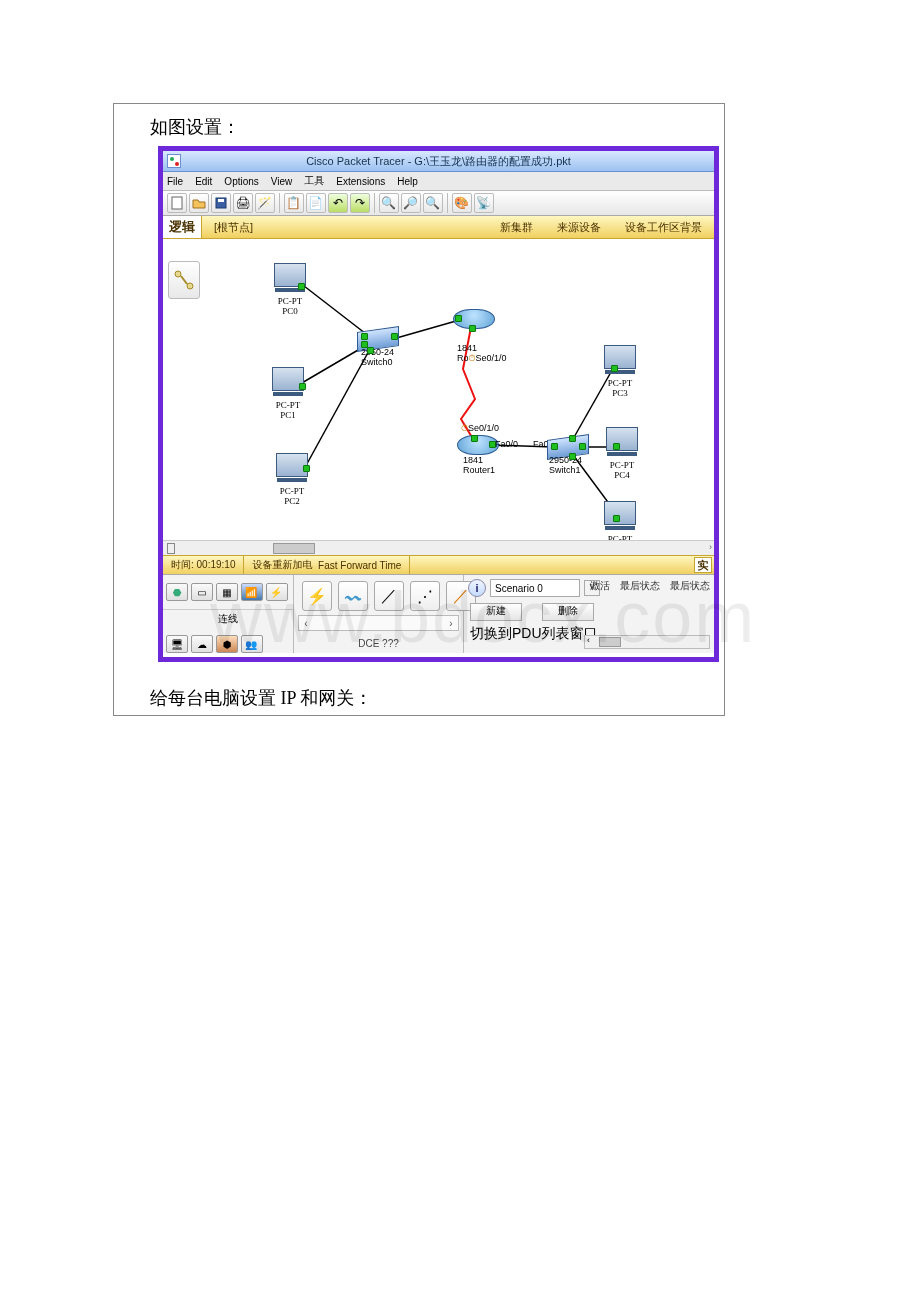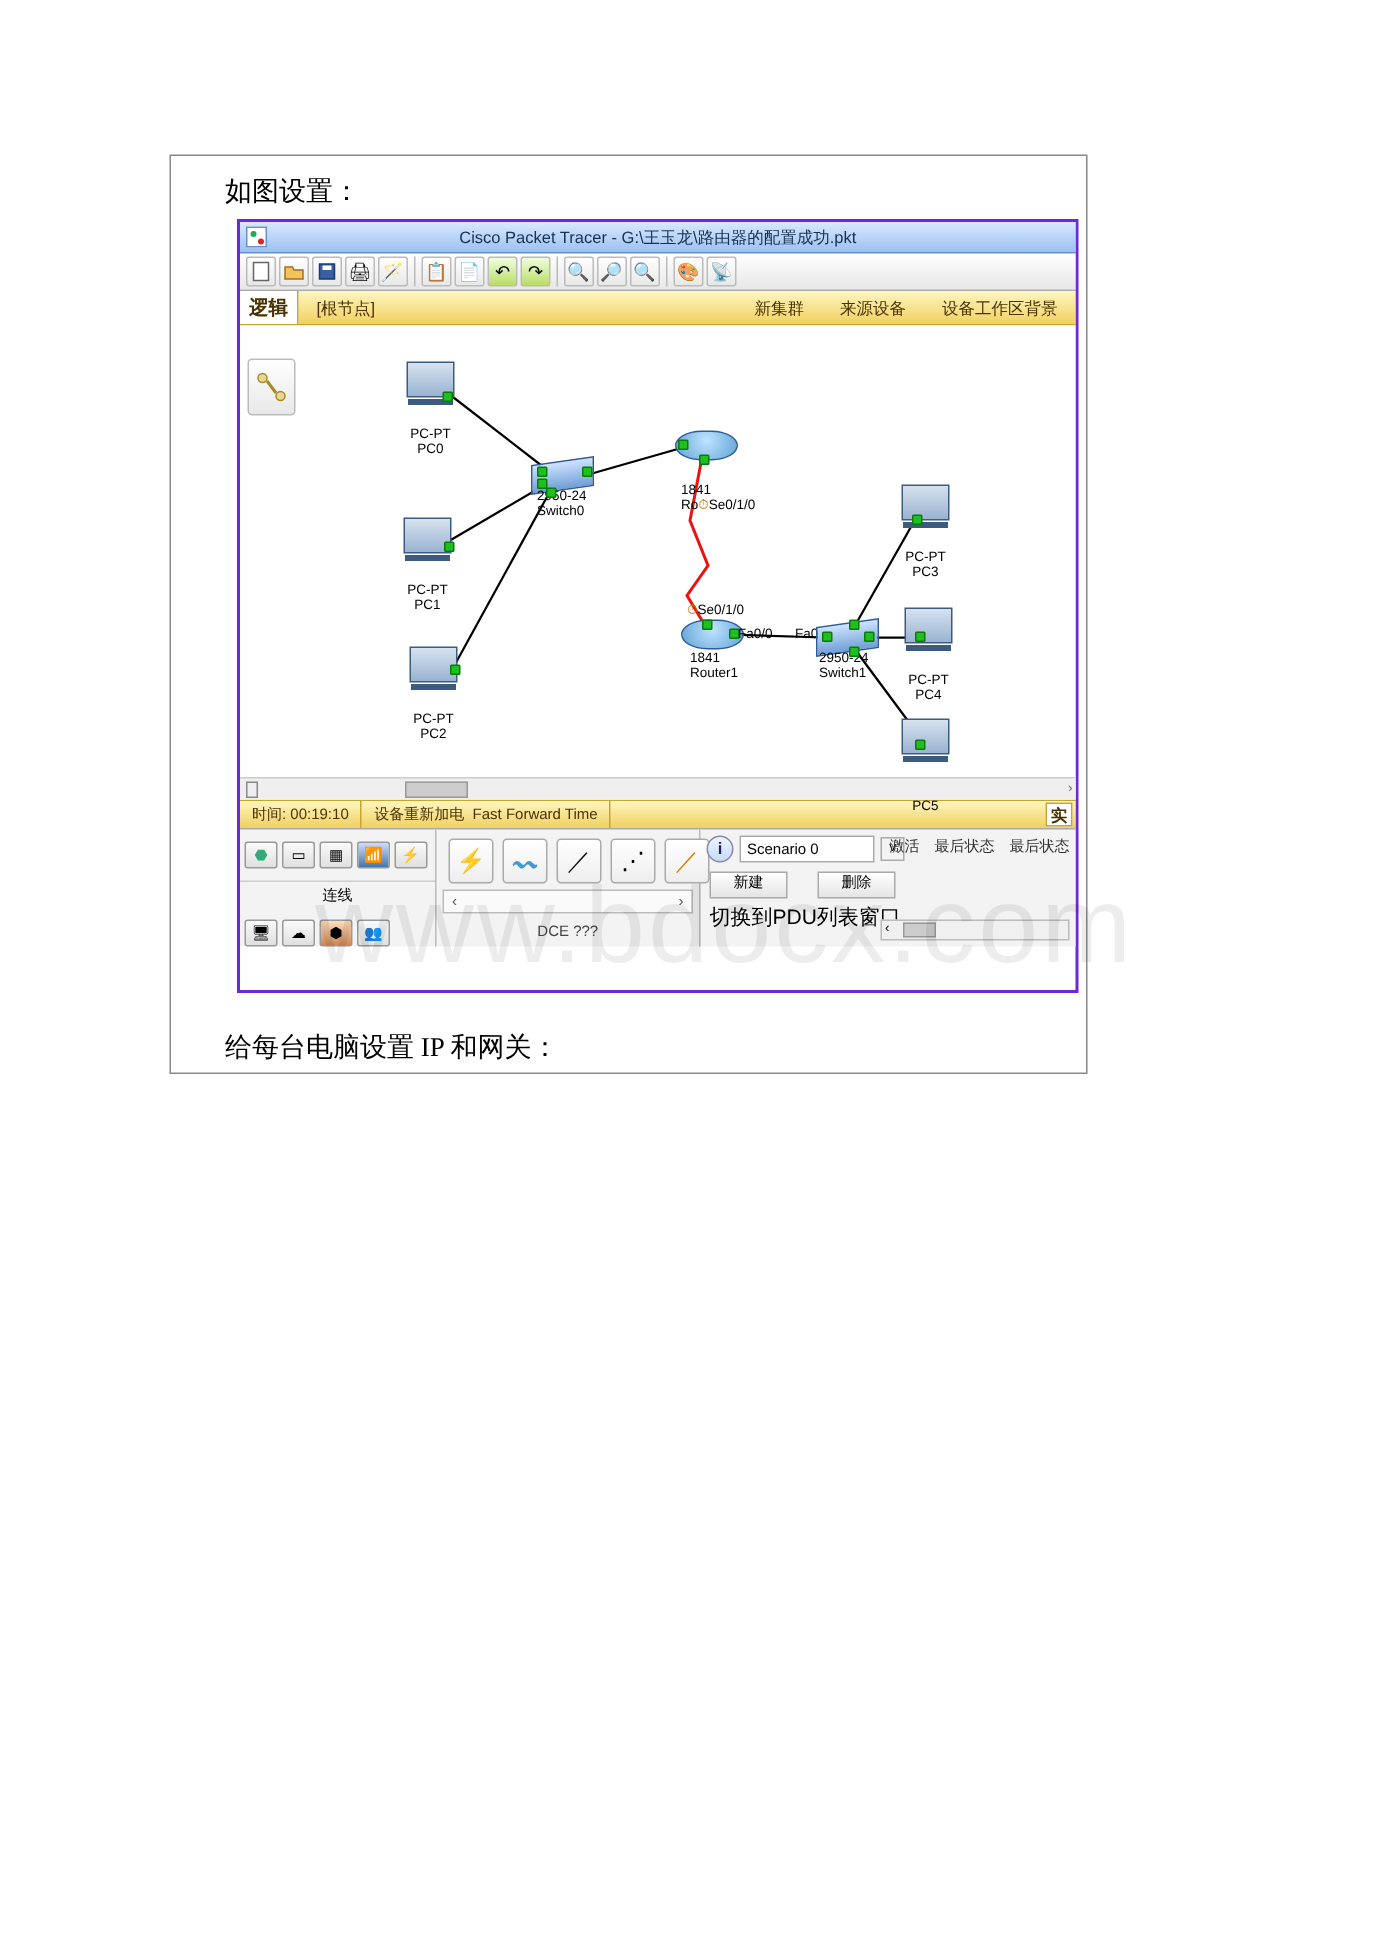--- a/index.html
+++ b/index.html
@@ -21,21 +21,21 @@
   .caption-top {
     position: absolute;
     left: 150px; top: 115px;
     font-size: 18px;
     font-family: "SimSun", serif;
   }
   .pt-window {
     position: absolute;
     left: 158px; top: 146px;
     width: 561px; height: 516px;
-    border: 2px solid #6d28d9;
+    border: 5px solid #6d28d9;
     box-sizing: border-box;
     background: #fff;
   }
   .titlebar {
     height: 20px;
     background: linear-gradient(#d9e8ff, #9cc1f0);
     border-bottom: 1px solid #6a8fcf;
     position: relative;
     font-size: 11px;
   }
@@ -237,21 +237,21 @@
   .device-pc .mon {
     width:30px;height:22px;
     background:linear-gradient(#d6e2ef,#9ab3d1);
     border:1px solid #3c5b7f;
     margin:auto;
   }
   .device-pc .base {
     width:30px;height:4px;background:#3c5b7f;margin:1px auto 0;
   }
   .device-pc .lbl {
-    font-size:9px;text-align:center;line-height:10px;margin-top:14px;
+    font-size:9px;text-align:center;line-height:10px;margin-top:4px;font-family:Liberation Serif, serif;
   }
   .switch { position:absolute; width:40px;height:18px;
     background:linear-gradient(#cfe3ff,#6f9ed6);
     border:1px solid #2f5c94; transform:skewY(-8deg);
   }
   .switch-lbl { position:absolute; font-size:9px; line-height:10px; }
   .router { position:absolute; width:40px; height:18px;
     background:radial-gradient(circle at 50% 30%, #bfe3ff, #5fa3d6);
     border:1px solid #2f5c94; border-radius:50%/60%;
   }
@@ -285,20 +285,29 @@
 
 <div class="caption-top">如图设置：</div>
 
 <div class="pt-window">
 
   <div class="titlebar">
     <div class="title-icon"></div>
     <div class="titlebar-text">Cisco Packet Tracer - G:\王玉龙\路由器的配置成功.pkt</div>
   </div>
 
+  <div class="menubar">
+    <span>File</span>
+    <span>Edit</span>
+    <span>Options</span>
+    <span>View</span>
+    <span>工具</span>
+    <span>Extensions</span>
+    <span>Help</span>
+  </div>
 
   <div class="toolbar">
     <div class="tb-btn">
         <svg width="12" height="14">
           <rect x="1" y="1" width="10" height="12" fill="#fff" stroke="#666"></rect>
         </svg>
       </div>
     <div class="tb-btn">
         <svg width="14" height="12">
           <path d="M1 3h5l1 2h6v6H1z" fill="#f4c25a" stroke="#a07020"></path>

